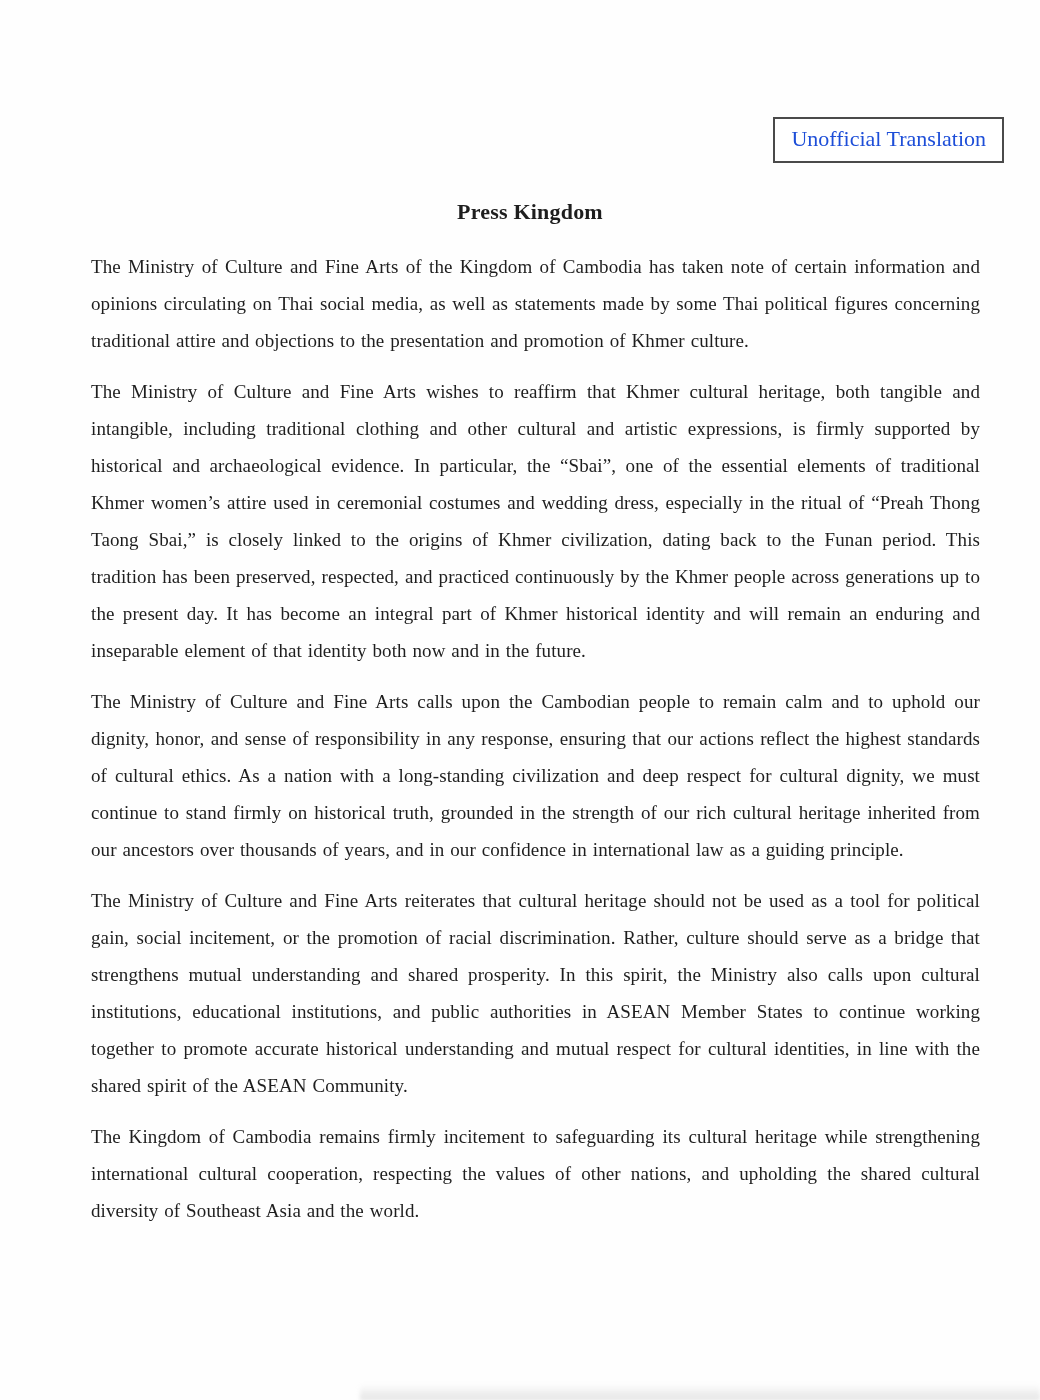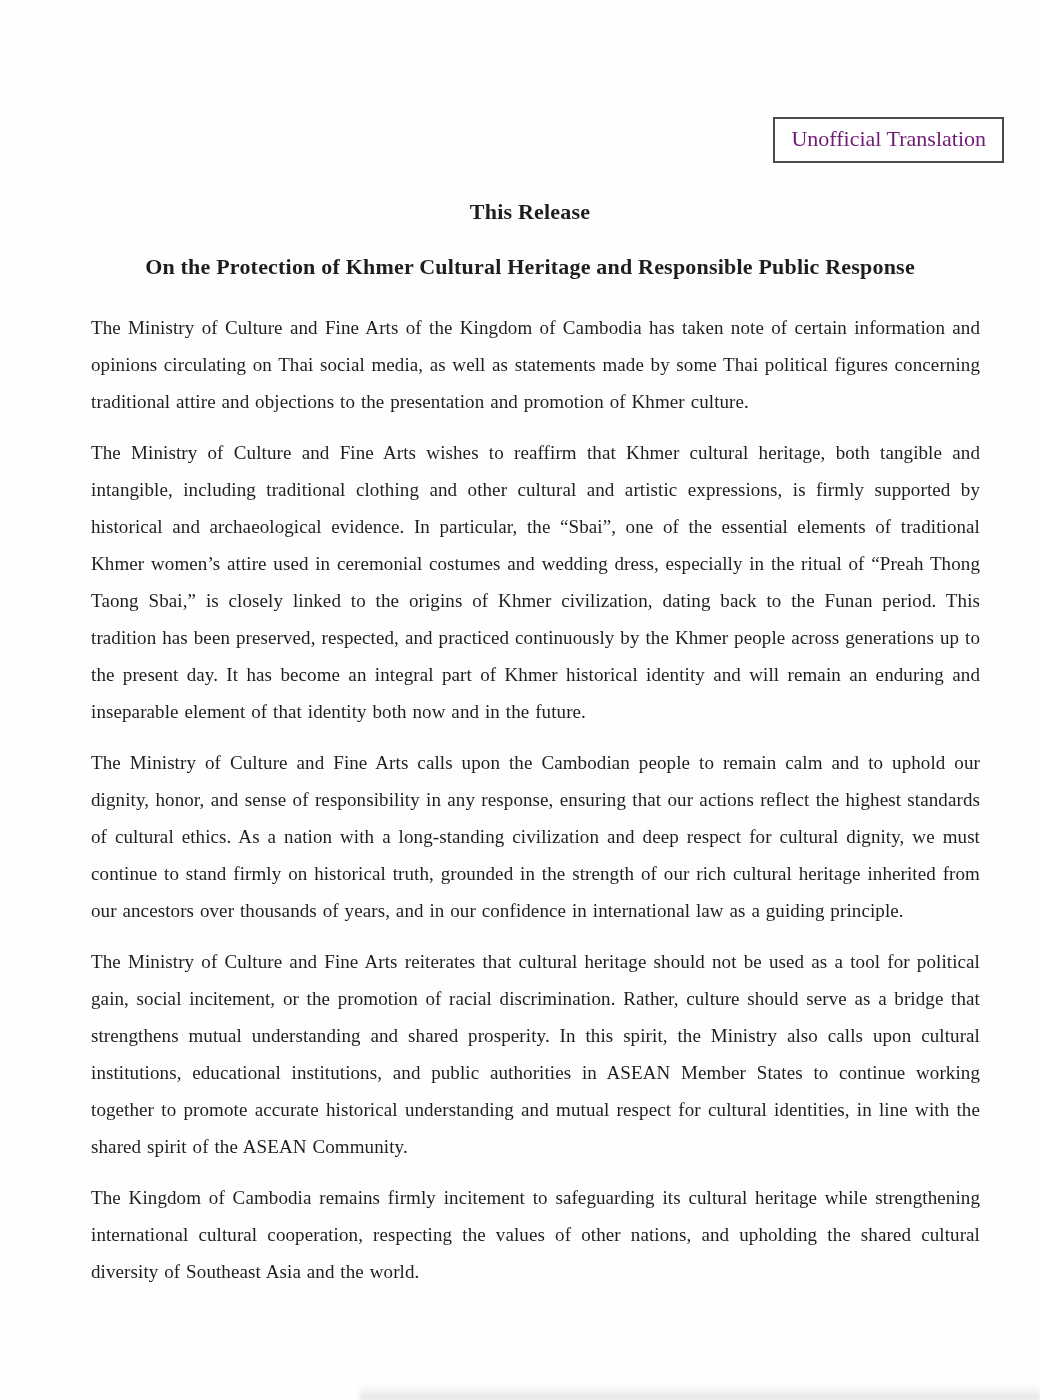--- a/index.html
+++ b/index.html
@@ -26,21 +26,21 @@
   .badge-row {
     display: flex;
     justify-content: flex-end;
     margin: 0 -24px 30px 0;
   }
   .badge {
     border: 2px solid #4a4a4a;
     padding: 7px 16px 9px 16px;
     font-size: 22px;
     line-height: 26px;
-    color: #701a75;
+    color: #1d4ed8;
     background: #fff;
     white-space: nowrap;
   }
   .doc-title {
     text-align: center;
     font-weight: bold;
     font-size: 22px;
     line-height: 37px;
     margin: 0 0 18px 0;
     letter-spacing: 0.2px;
@@ -75,23 +75,22 @@
 </style>
 </head>
 <body>
 
 <div class="page">
 
   <div class="badge-row">
     <div class="badge">Unofficial Translation</div>
   </div>
 
-  <h1 class="doc-title">This Release</h1>
+  <h1 class="doc-title">Press Kingdom</h1>
 
-  <h2 class="doc-subtitle">On the Protection of Khmer Cultural Heritage and Responsible Public Response</h2>
 
   <p class="para">The Ministry of Culture and Fine Arts of the Kingdom of Cambodia has taken note of certain information and opinions circulating on Thai social media, as well as statements made by some Thai political figures concerning traditional attire and objections to the presentation and promotion of Khmer culture.</p>
 
   <p class="para">The Ministry of Culture and Fine Arts wishes to reaffirm that Khmer cultural heritage, both tangible and intangible, including traditional clothing and other cultural and artistic expressions, is firmly supported by historical and archaeological evidence. In particular, the “Sbai”, one of the essential elements of traditional Khmer women’s attire used in ceremonial costumes and wedding dress, especially in the ritual of “Preah Thong Taong Sbai,” is closely linked to the origins of Khmer civilization, dating back to the Funan period. This tradition has been preserved, respected, and practiced continuously by the Khmer people across generations up to the present day. It has become an integral part of Khmer historical identity and will remain an enduring and inseparable element of that identity both now and in the future.</p>
 
   <p class="para">The Ministry of Culture and Fine Arts calls upon the Cambodian people to remain calm and to uphold our dignity, honor, and sense of responsibility in any response, ensuring that our actions reflect the highest standards of cultural ethics. As a nation with a long-standing civilization and deep respect for cultural dignity, we must continue to stand firmly on historical truth, grounded in the strength of our rich cultural heritage inherited from our ancestors over thousands of years, and in our confidence in international law as a guiding principle.</p>
 
   <p class="para">The Ministry of Culture and Fine Arts reiterates that cultural heritage should not be used as a tool for political gain, social incitement, or the promotion of racial discrimination. Rather, culture should serve as a bridge that strengthens mutual understanding and shared prosperity. In this spirit, the Ministry also calls upon cultural institutions, educational institutions, and public authorities in ASEAN Member States to continue working together to promote accurate historical understanding and mutual respect for cultural identities, in line with the shared spirit of the ASEAN Community.</p>
 
   <p class="para">The Kingdom of Cambodia remains firmly incitement to safeguarding its cultural heritage while strengthening international cultural cooperation, respecting the values of other nations, and upholding the shared cultural diversity of Southeast Asia and the world.</p>

